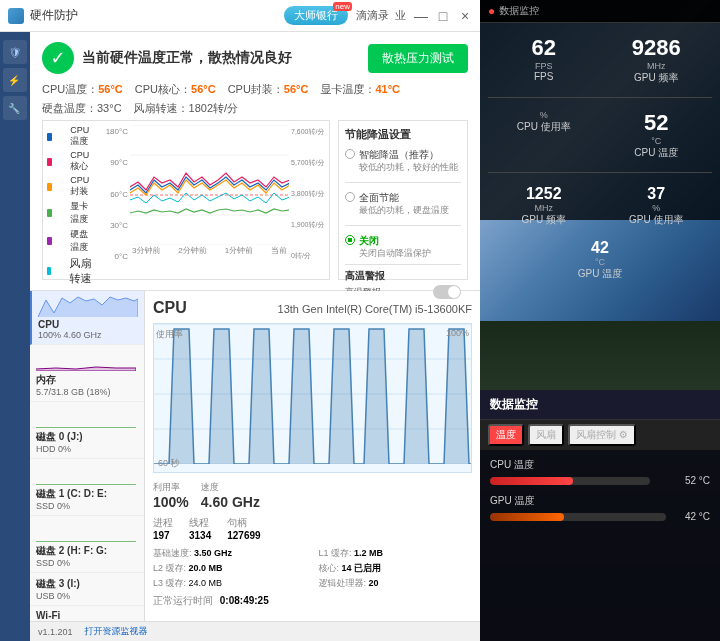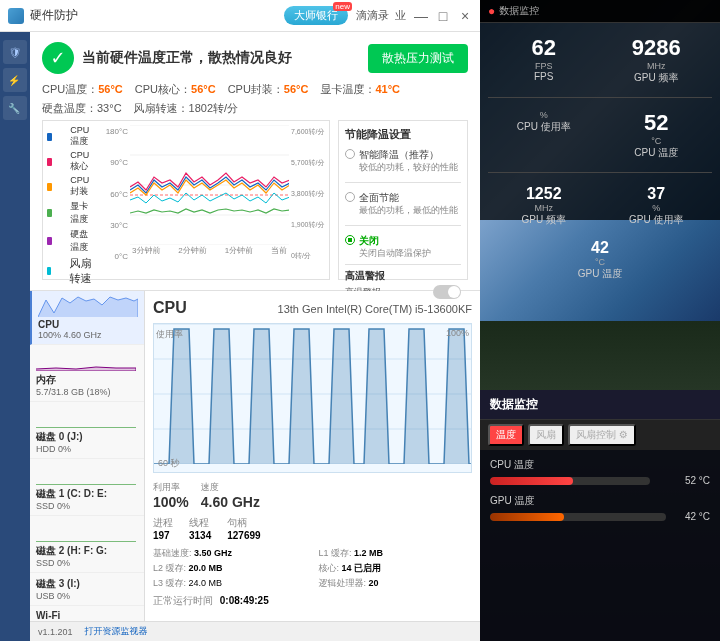--- a/index.html
+++ b/index.html
@@ -588,21 +588,21 @@
                 <div>
                   <div class="radio-label">智能降温（推荐）</div>
                   <div class="radio-sub">较低的功耗，较好的性能</div>
                 </div>
               </div>
               <hr class="divider">
               <div class="radio-item">
                 <div class="radio-circle"></div>
                 <div>
                   <div class="radio-label">全面节能</div>
-                  <div class="radio-sub">最低的功耗，最低的性能</div>
+                  <div class="radio-sub">最低的功耗，硬盘温度</div>
                 </div>
               </div>
               <hr class="divider">
               <div class="radio-item">
                 <div class="radio-circle active"></div>
                 <div>
                   <div class="radio-label" style="color:#00aa00;font-weight:bold;">关闭</div>
                   <div class="radio-sub">关闭自动降温保护</div>
                 </div>
               </div>

